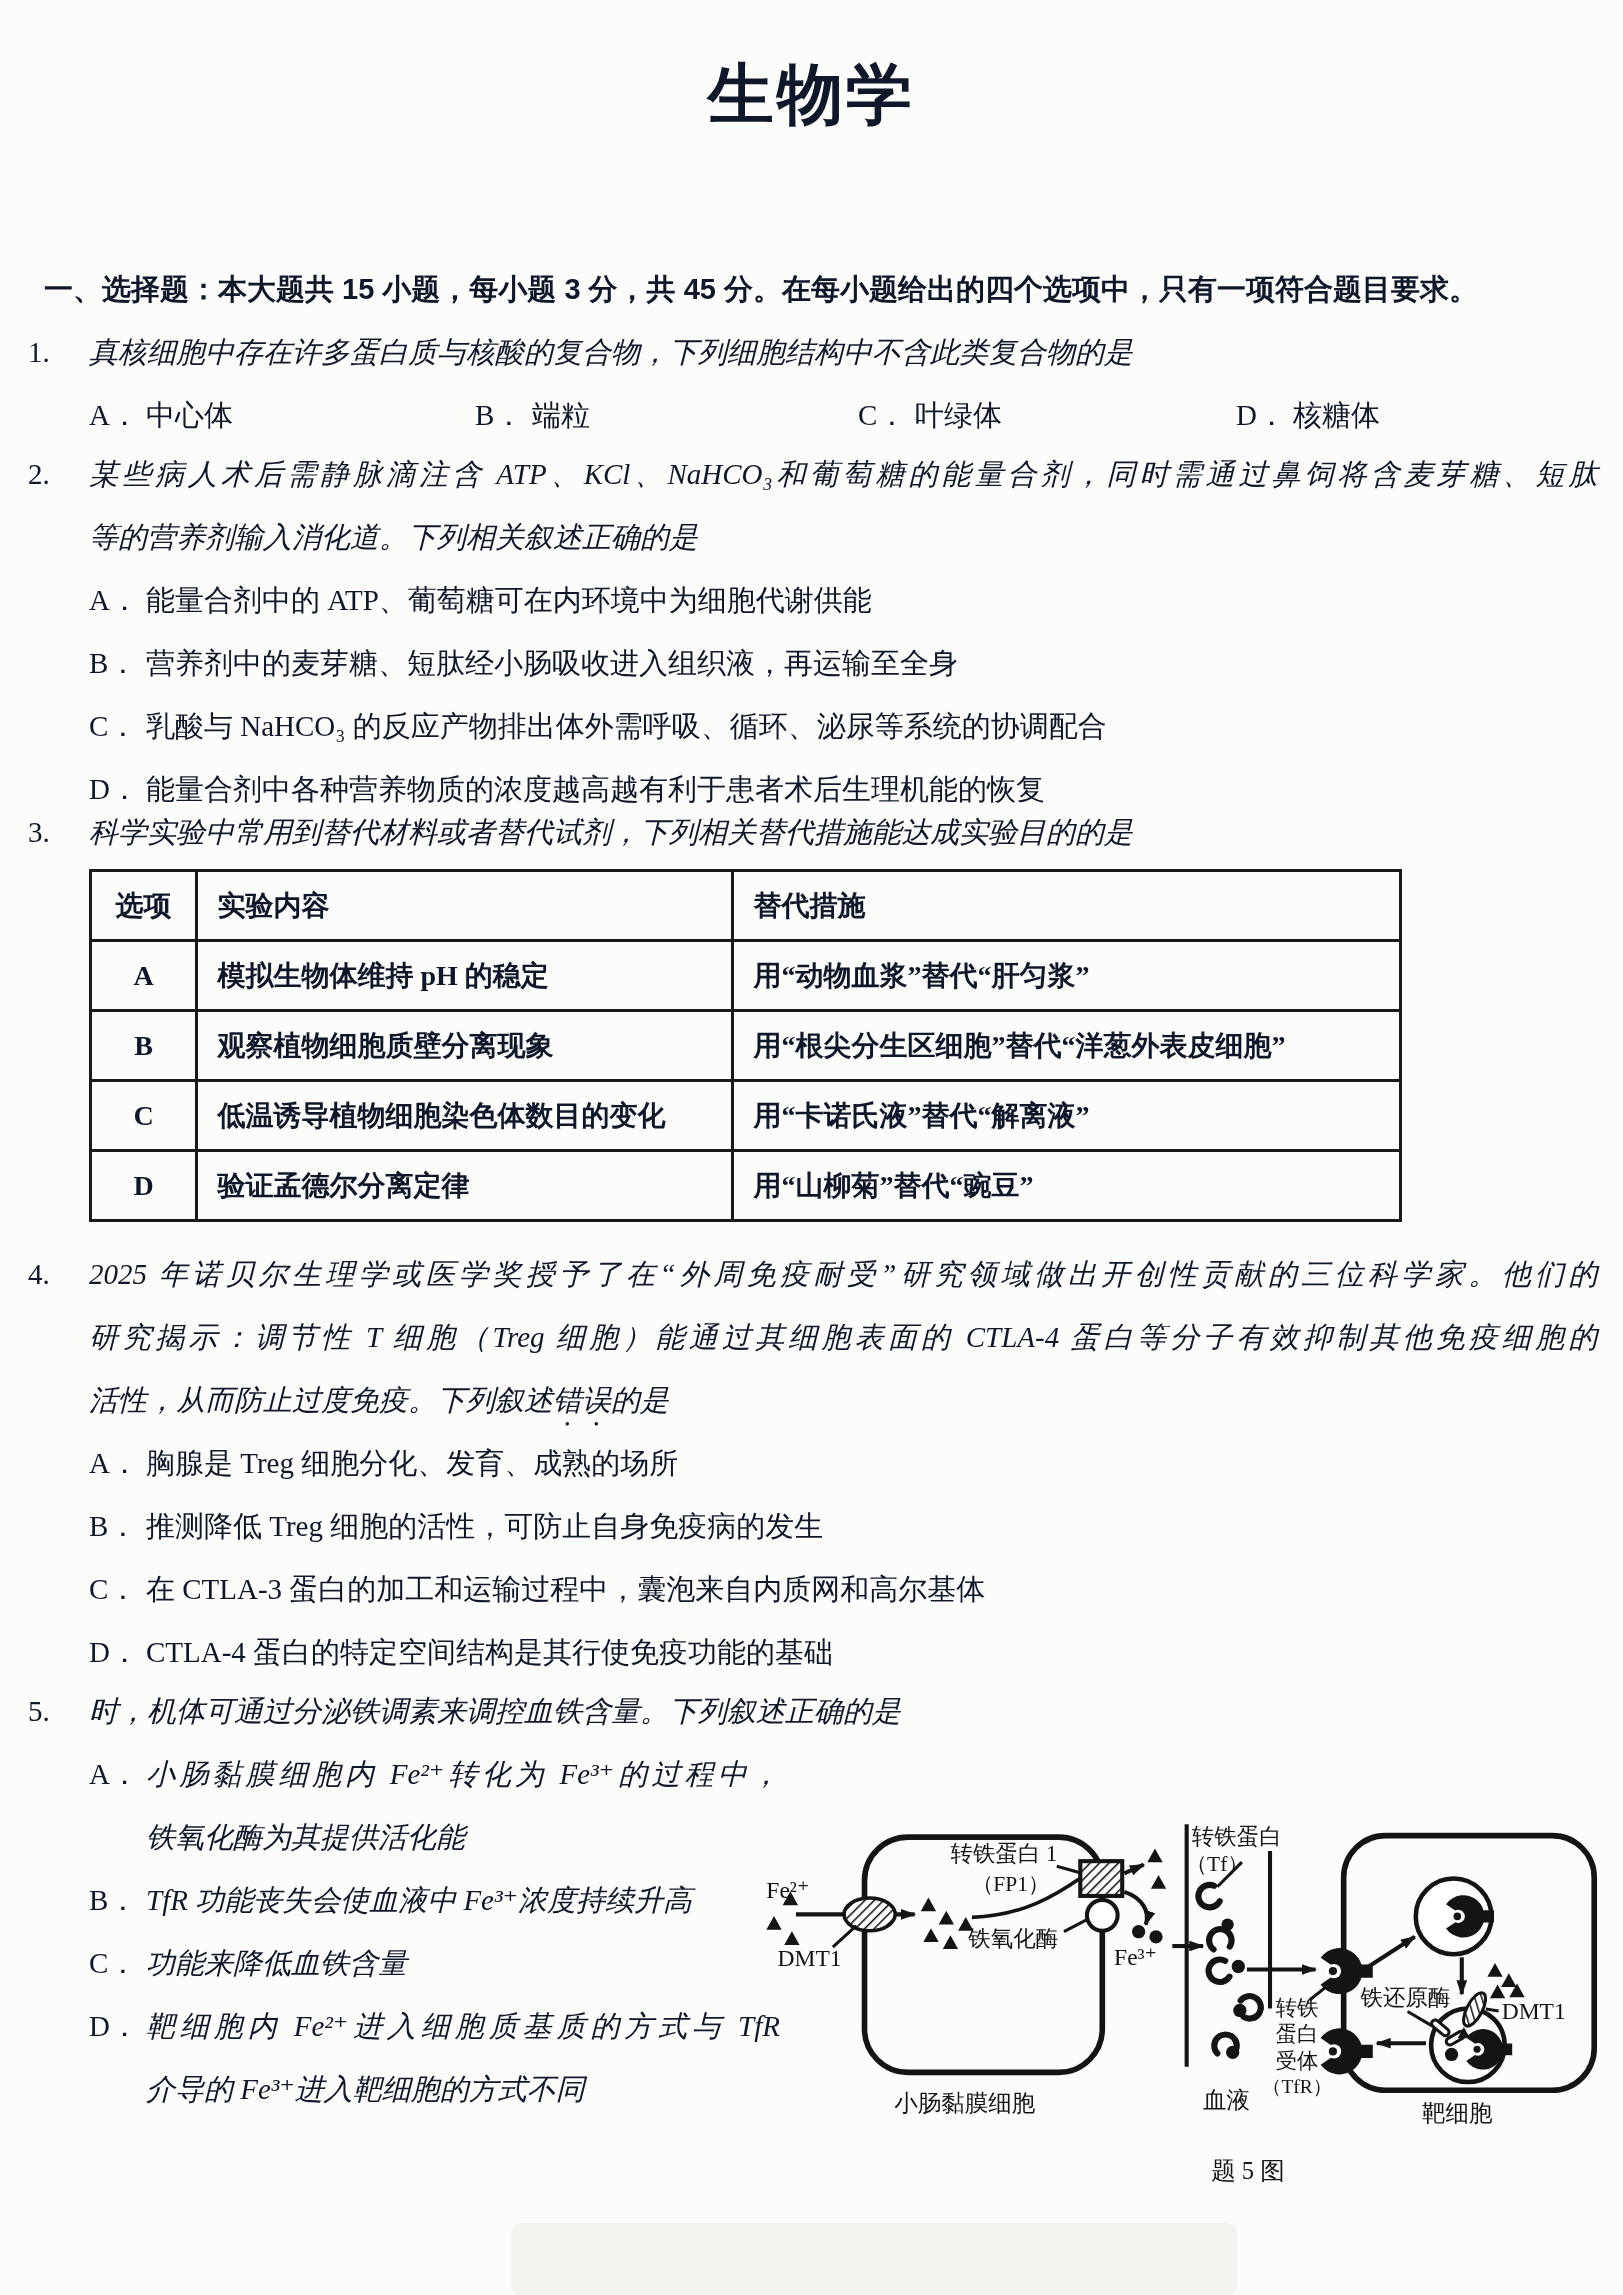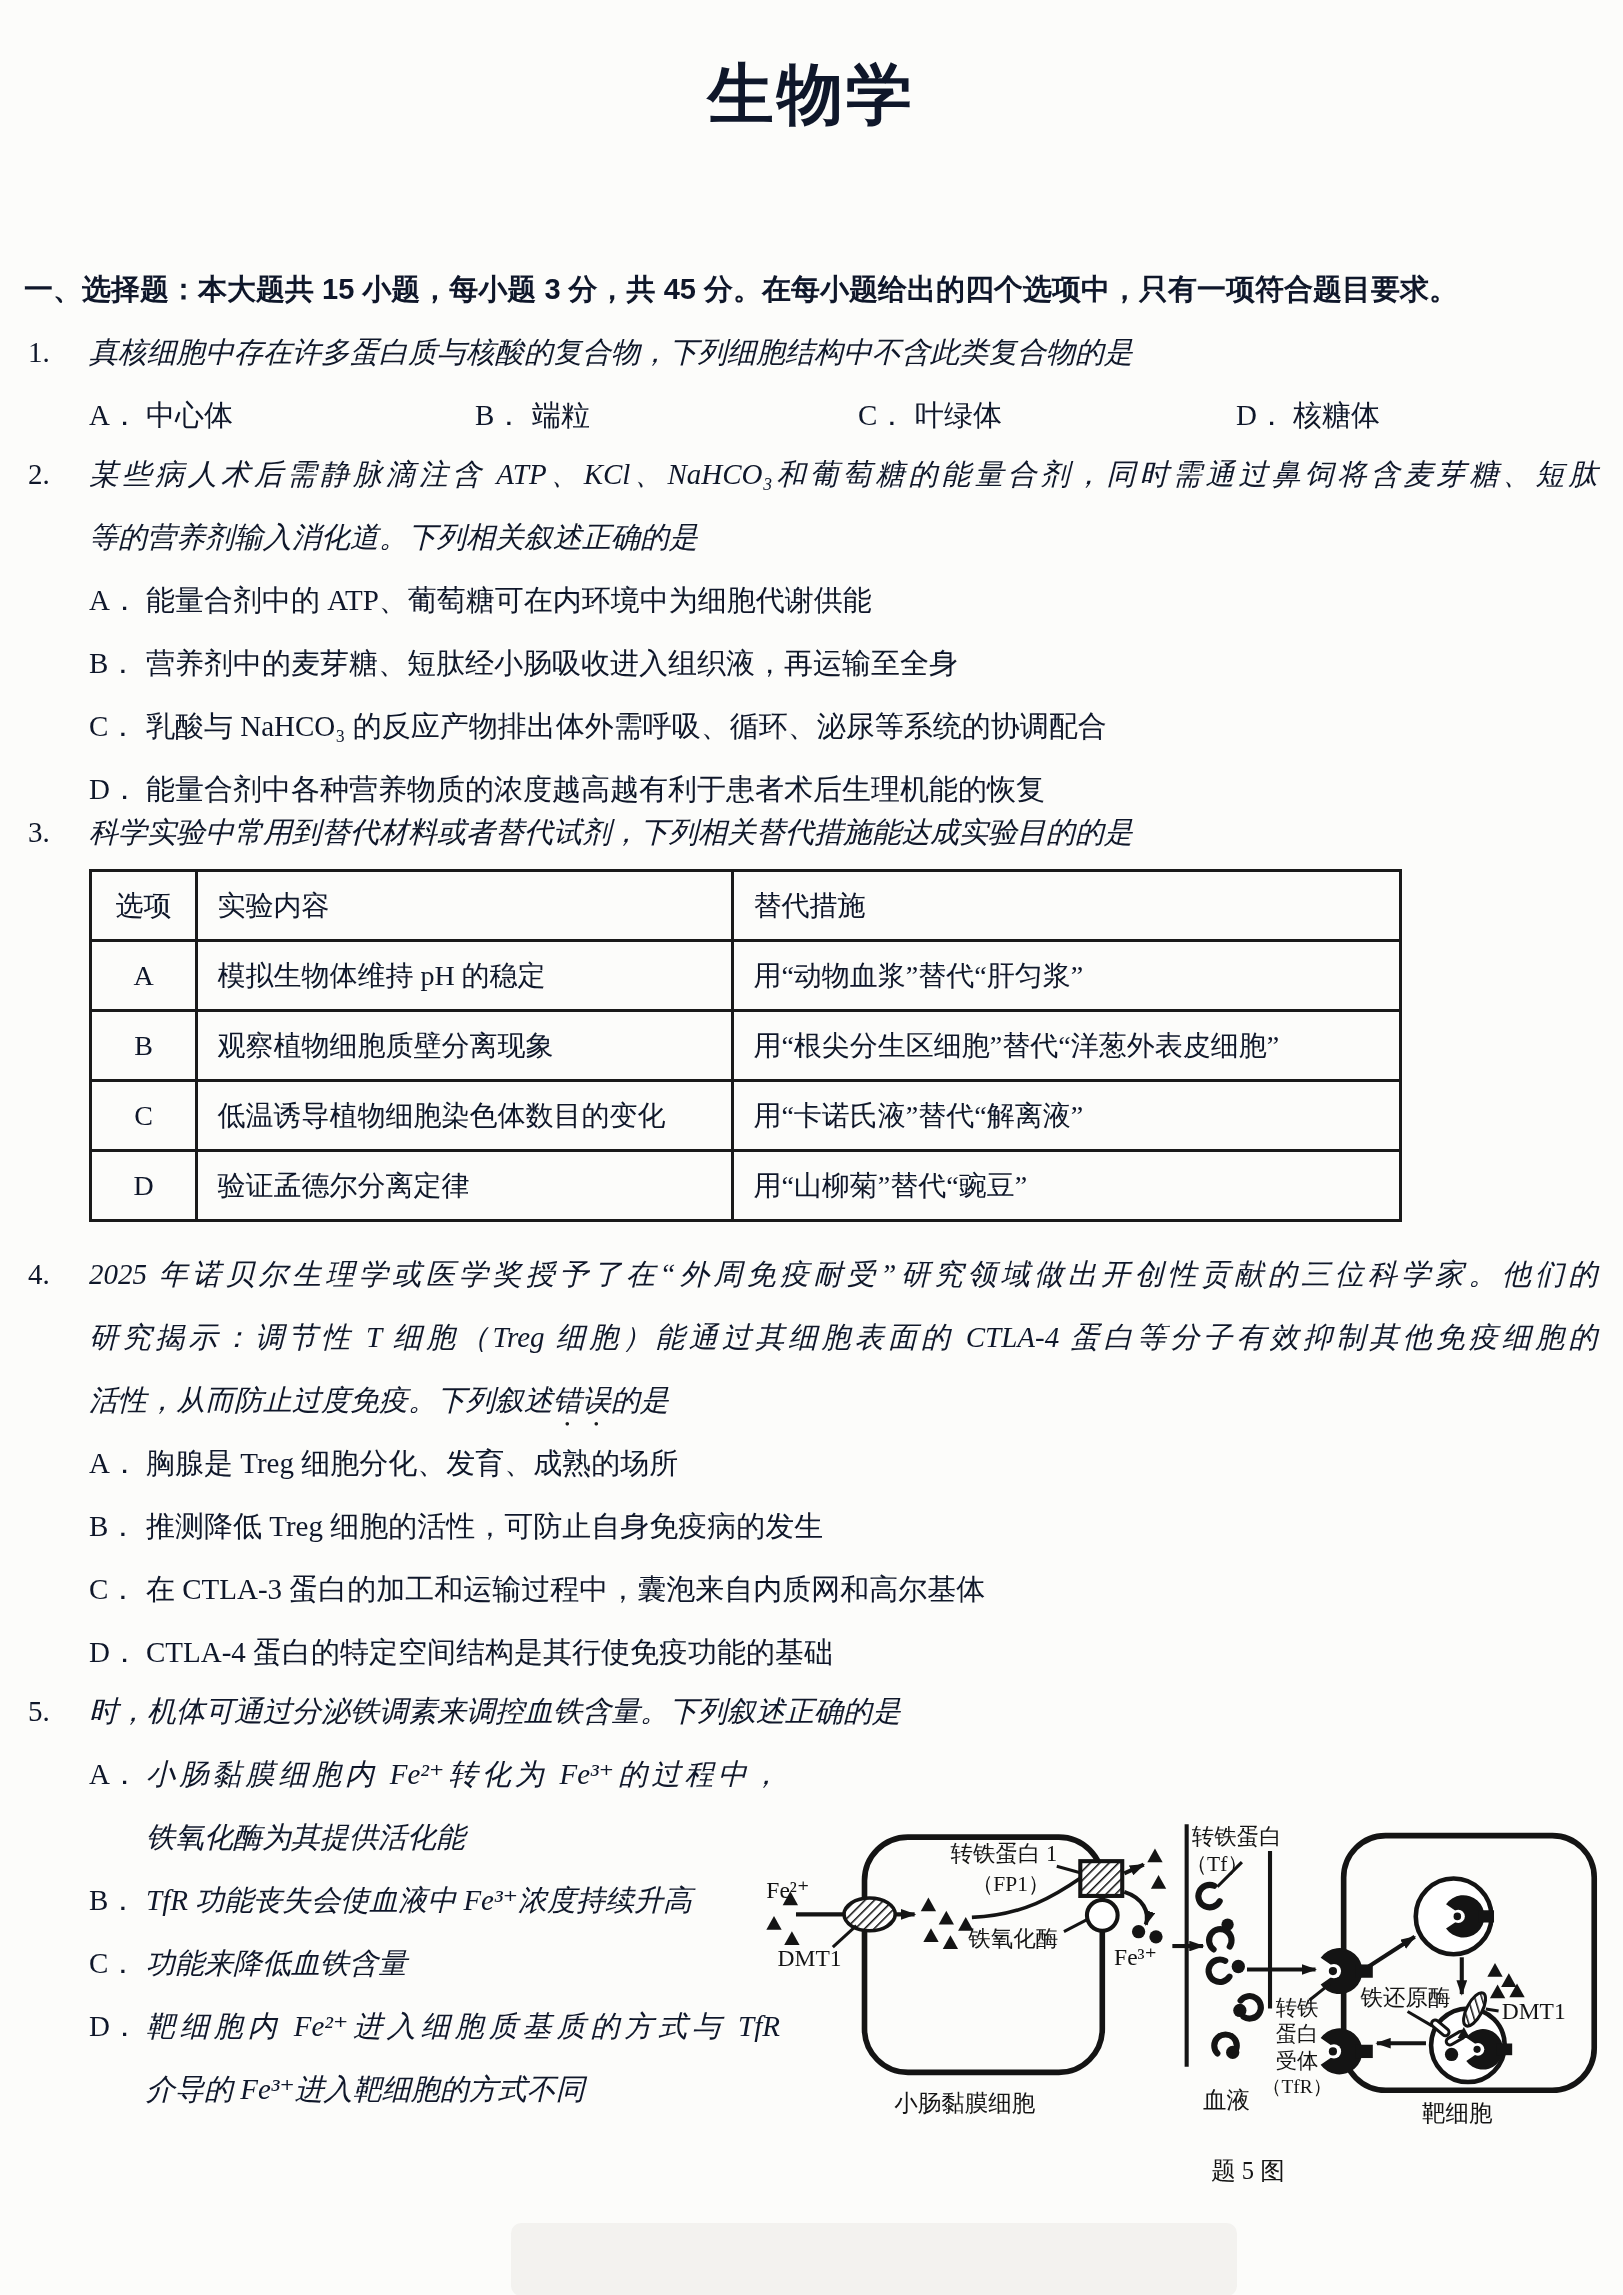--- a/index.html
+++ b/index.html
@@ -13,21 +13,21 @@
     line-height:63px;
     overflow:hidden;
   }
   .title{
     position:absolute;top:51px;left:0;right:0;
     text-align:center;font-size:66px;font-weight:bold;line-height:87px;
     letter-spacing:3.1px;
   }
   .info{position:absolute;top:184px;left:89px;right:31px;}
   .section{
-    position:absolute;top:258px;left:24px;right:20.4px;
+    position:absolute;top:258px;left:44px;right:20.4px;
     font-family:"Liberation Sans","DejaVu Sans",sans-serif;
     font-weight:bold;font-size:29px;
   }
   .q{position:absolute;left:28px;right:25.6px;display:flex;}
   .qnum{width:61px;flex-shrink:0;}
   .qbody{flex:1;min-width:0;}
   .ln{text-align:justify;font-style:italic;}
   .jl{text-align-last:justify;}
   .opt{display:flex;}
   .olabel{width:57px;flex-shrink:0;}
@@ -35,21 +35,21 @@
   .q1opts{display:flex;}
   .q1opt{display:flex;}
   .w1{width:386px;} .w2{width:383px;} .w3{width:378px;} .w4{flex:1;}
   .emph{
     text-emphasis:filled dot #1b1b1b;-webkit-text-emphasis:filled dot #1b1b1b;
     text-emphasis-position:under right;-webkit-text-emphasis-position:under right;
   }
   table.etable{border-collapse:collapse;margin-top:5.1px;width:1313px;table-layout:fixed;}
   .etable th,.etable td{
     border:3.1px solid #1a1a1a;height:67px;padding:0 19.4px;
-    font-weight:normal;text-align:left;font-size:28px;line-height:34px;
+    font-weight:bold;text-align:left;font-size:28px;line-height:34px;
   }
   .etable .c{text-align:center;padding:0;}
   .q5opts{width:691px;}
   .smudge{position:absolute;left:511px;top:2223px;width:726px;height:73px;background:#f3f2ef;border-radius:10.2px;}
   svg .dt{font-family:"Liberation Serif","DejaVu Serif",serif;fill:#141414;}
   svg .st{stroke:#141414;fill:none;}
 </style>
 </head>
 <body>
 

